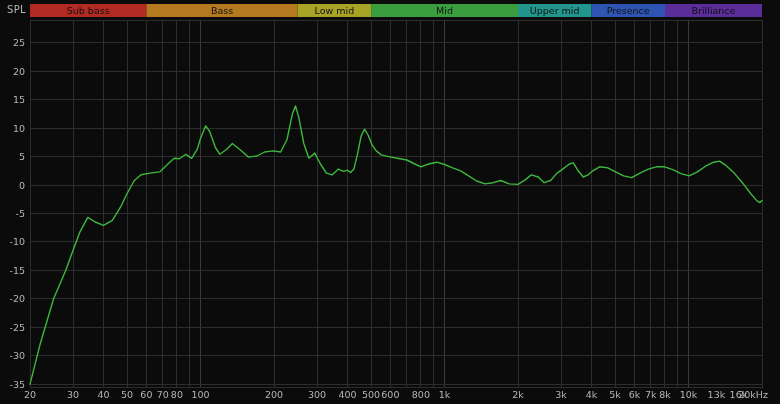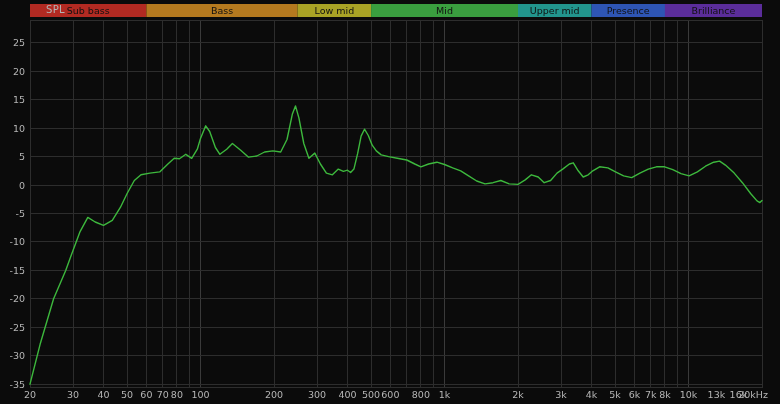--- a/index.html
+++ b/index.html
@@ -3,21 +3,21 @@
 <meta charset="utf-8">
 <style>
   html,body{margin:0;padding:0;}
   body{
     width:780px;height:404px;overflow:hidden;position:relative;
     background:#0b0b0b;
     font-family:"DejaVu Sans","Liberation Sans",sans-serif;
   }
   .spl-title{
     position:absolute;left:7px;top:4px;
-    font-size:10px;color:#b5b5b5;letter-spacing:.3px;margin-left:39px;
+    font-size:10px;color:#b5b5b5;letter-spacing:.3px;
   }
   svg{display:block;}
   svg text{font-family:"DejaVu Sans","Liberation Sans",sans-serif;}
 </style>
 </head>
 <body>
 
 <div class="screen">
   <div class="spl-title">SPL</div>
   <svg id="chart-svg" width="780" height="404" viewBox="0 0 780 404">

